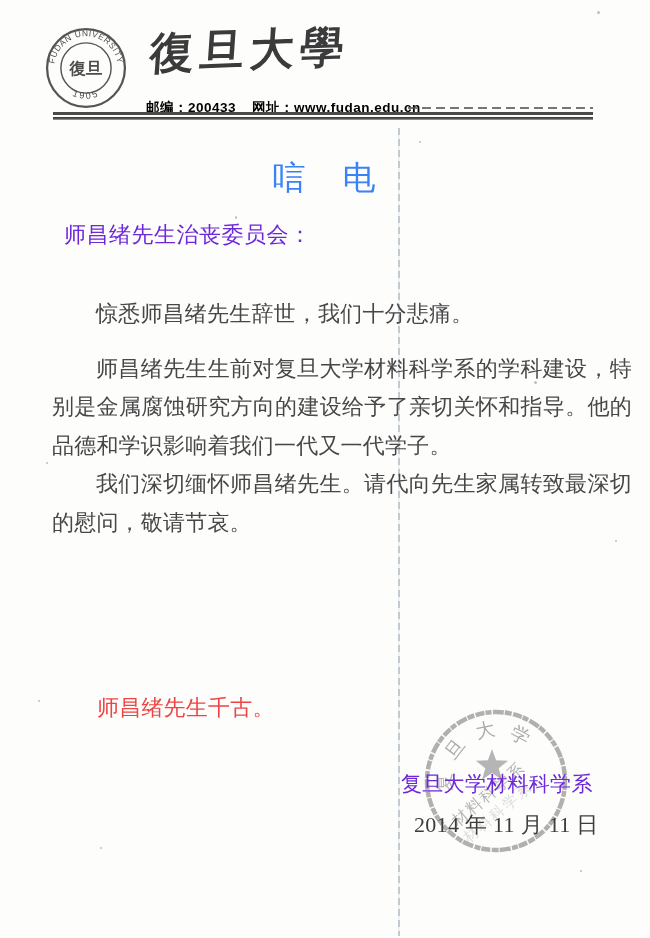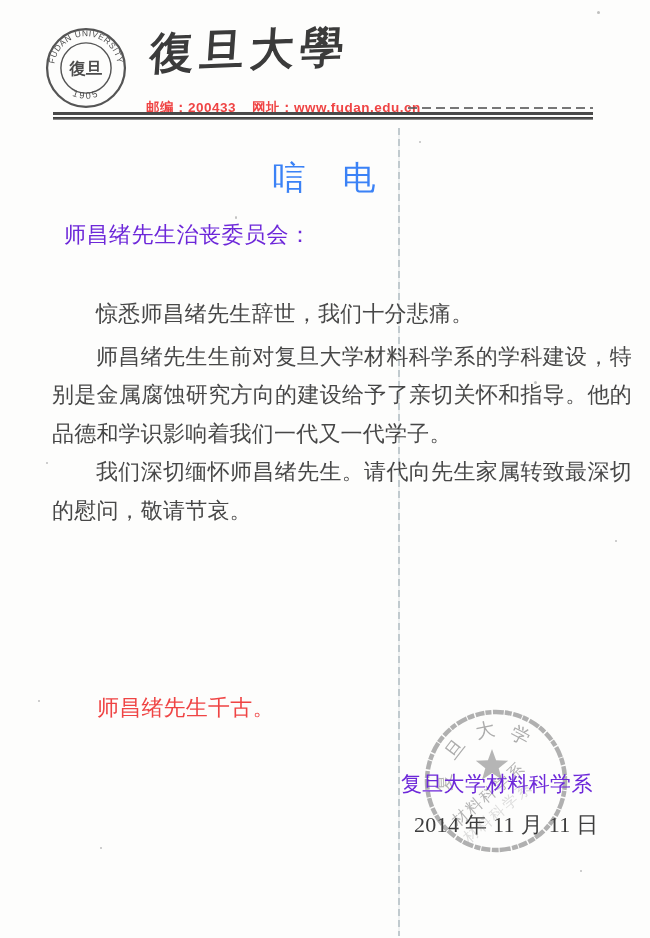--- a/index.html
+++ b/index.html
@@ -20,21 +20,21 @@
     transform:rotate(-2deg) skewX(-6deg);
     font-family:"Liberation Serif","DejaVu Serif",serif;
   }
   .addr1{
     position:absolute;left:146px;top:81px;
     font-size:15px;font-weight:700;color:#2f2f2f;letter-spacing:1px;
     font-family:"Liberation Sans","DejaVu Sans",sans-serif;
   }
   .addr2{
     position:absolute;left:146px;top:99px;display:flex;gap:16px;
-    font-size:13.5px;font-weight:700;color:#ef4444;letter-spacing:.5px;
+    font-size:13.5px;font-weight:700;color:#000000;letter-spacing:.5px;
     font-family:"Liberation Sans","DejaVu Sans",sans-serif;
   }
   .rule{position:absolute;left:53px;top:112px;width:540px;}
   .rule .r-a{height:2.5px;background:#4a4a4a;}
   .rule .r-b{height:2px;background:transparent;}
   .rule .r-c{height:3.5px;background:#3f3f3f;box-shadow:inset 0 -1.2px 0 #8a8a8a;}
   .rule-jag{
     position:absolute;left:408px;top:107px;width:185px;height:2.2px;opacity:.8;
     background:repeating-linear-gradient(90deg,#555 0 9px,transparent 9px 14px);
   }
@@ -51,21 +51,21 @@
     font-size:33px;color:#3b82f6;letter-spacing:2px;
   }
   .salutation{position:absolute;left:64px;top:220px;font-size:22px;letter-spacing:.5px;color:#6d28d9;}
   .body-block{
     position:absolute;left:52px;top:295px;width:580px;
     font-size:22px;line-height:38.5px;letter-spacing:.2px;color:#474747;
     text-align:justify;
     font-family:Liberation Serif, serif;
   }
   .body-block p{margin:0;text-indent:44px;}
-  .body-block p.sp{margin-top:4px;}
+  .body-block p.sp{margin-top:16px;}
   .closing{
     position:absolute;left:52px;top:689px;width:580px;
     font-size:22px;line-height:38.5px;letter-spacing:.2px;color:#ef4444;
     text-indent:45px;
   }
   .signature{
     position:absolute;left:401px;top:770px;z-index:5;
     font-size:21px;letter-spacing:.3px;color:#6d28d9;
   }
   .date-line{

